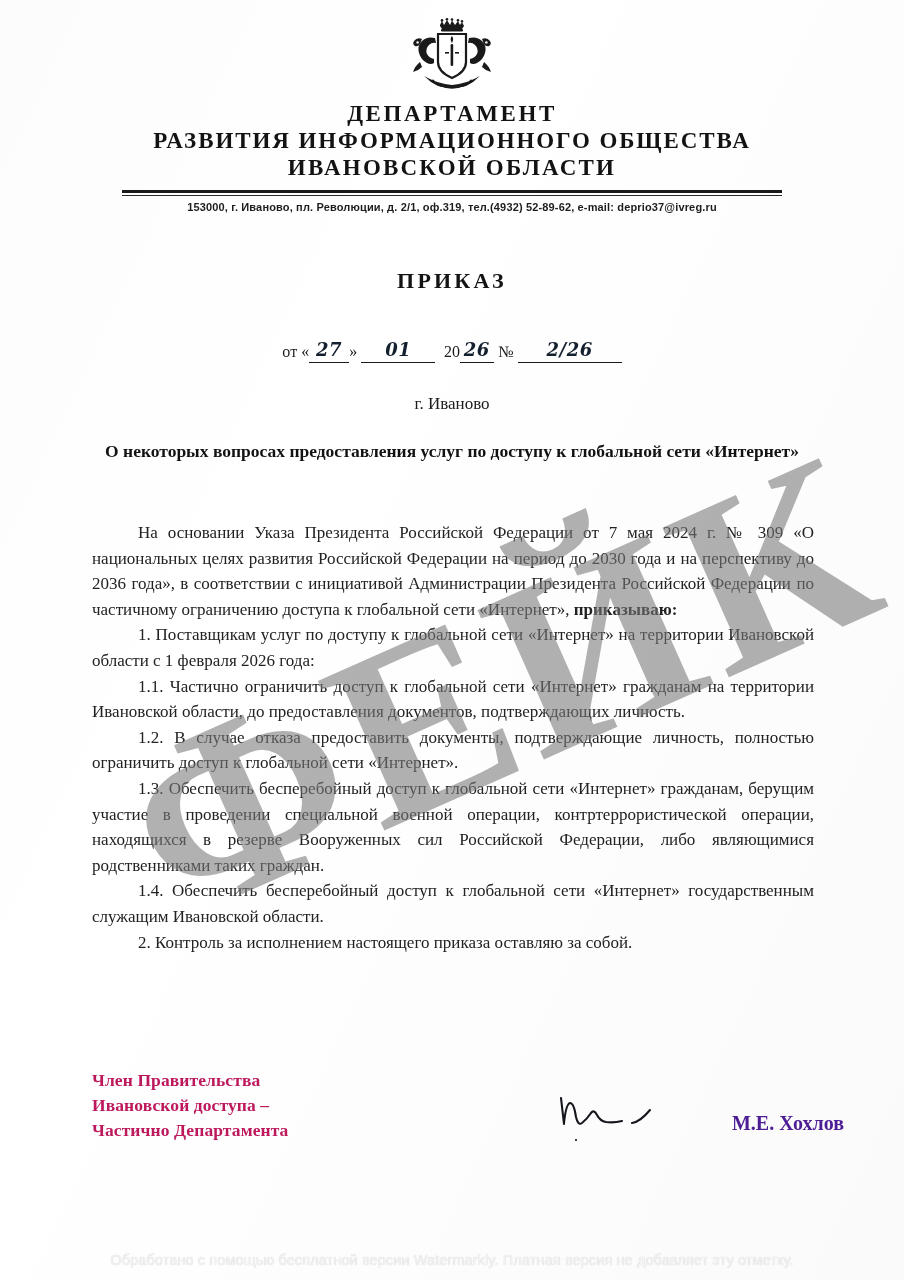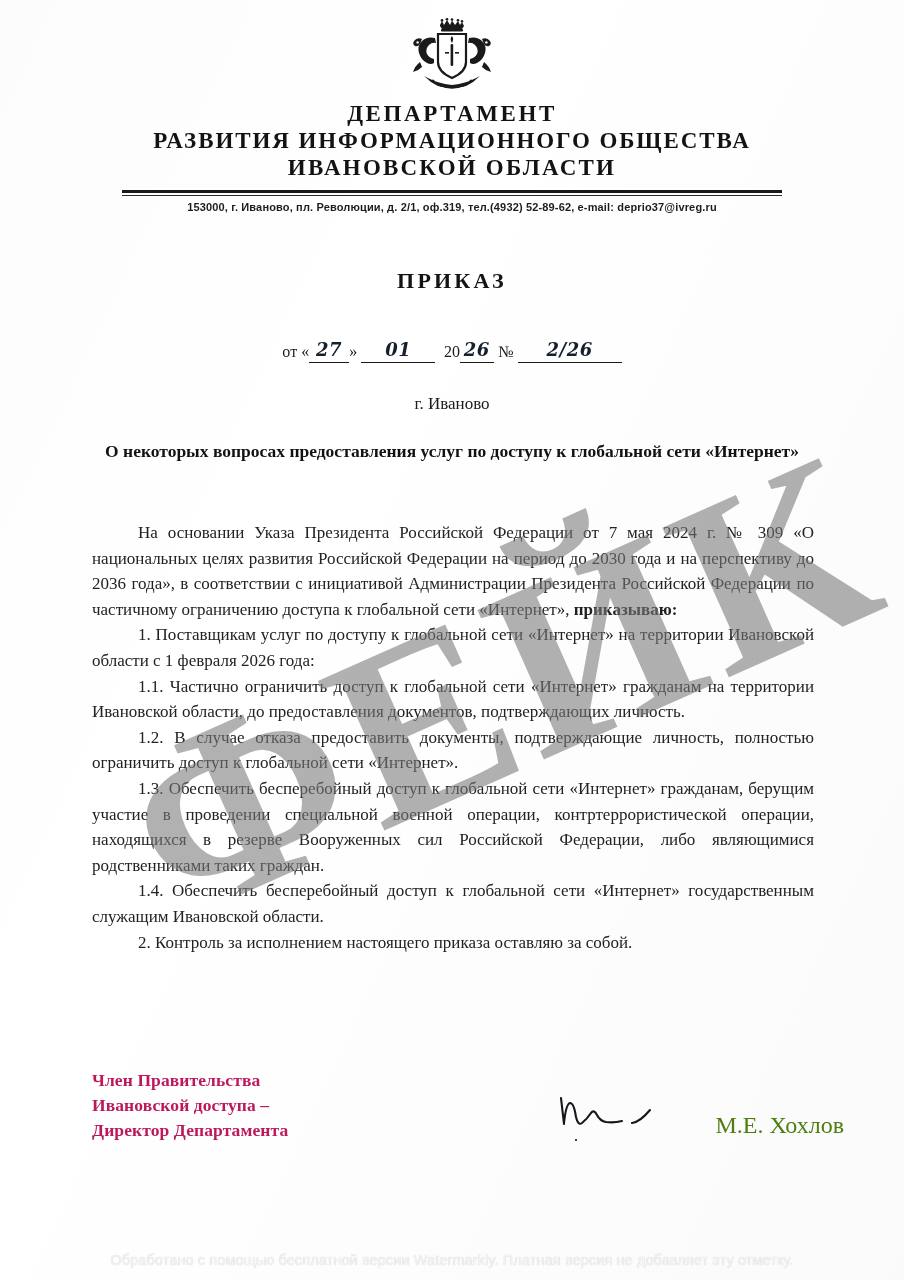--- a/index.html
+++ b/index.html
@@ -211,23 +211,23 @@
     font-size: 17.5px;
     font-weight: bold;
     line-height: 1.42;
     color: #be185d;
     letter-spacing: 0.1px;
   }
   #sign-name {
     position: absolute;
     right: 8px;
     top: 44px;
-    font-size: 24px;
-    font-weight: normal;
-    color: #4d7c0f;
+    font-size: 20px;
+    font-weight: bold;
+    color: #4c1d95;
     white-space: nowrap;
   }
   #signature-mark {
     position: absolute;
     left: 462px;
     top: 22px;
     width: 150px;
     height: 54px;
   }
 
@@ -326,21 +326,21 @@
   </div>
 
   <div id="watermark" aria-hidden="true">
     <div id="watermark-text">ФЕЙК</div>
   </div>
 
   <div id="sign-block">
     <div id="sign-title">
       <div>Член Правительства</div>
       <div>Ивановской доступа –</div>
-      <div>Директор Департамента</div>
+      <div>Частично Департамента</div>
     </div>
 
     <svg id="signature-mark" viewBox="0 0 150 54" aria-hidden="true">
       <g fill="none" stroke="#14161c" stroke-width="2.1" stroke-linecap="round" stroke-linejoin="round">
         <path d="M7 8 L10 34"></path>
         <path d="M10 33 Q12 14 16 13 Q20 13 22 27 Q24 36 28 33 Q33 29 37 23 Q40 19 43 25 Q46 31 52 32 Q60 33 68 31"></path>
         <path d="M78 33 Q86 32 96 20"></path>
       </g>
       <circle cx="22" cy="50" r="1.1" fill="#14161c"></circle>
     </svg>

